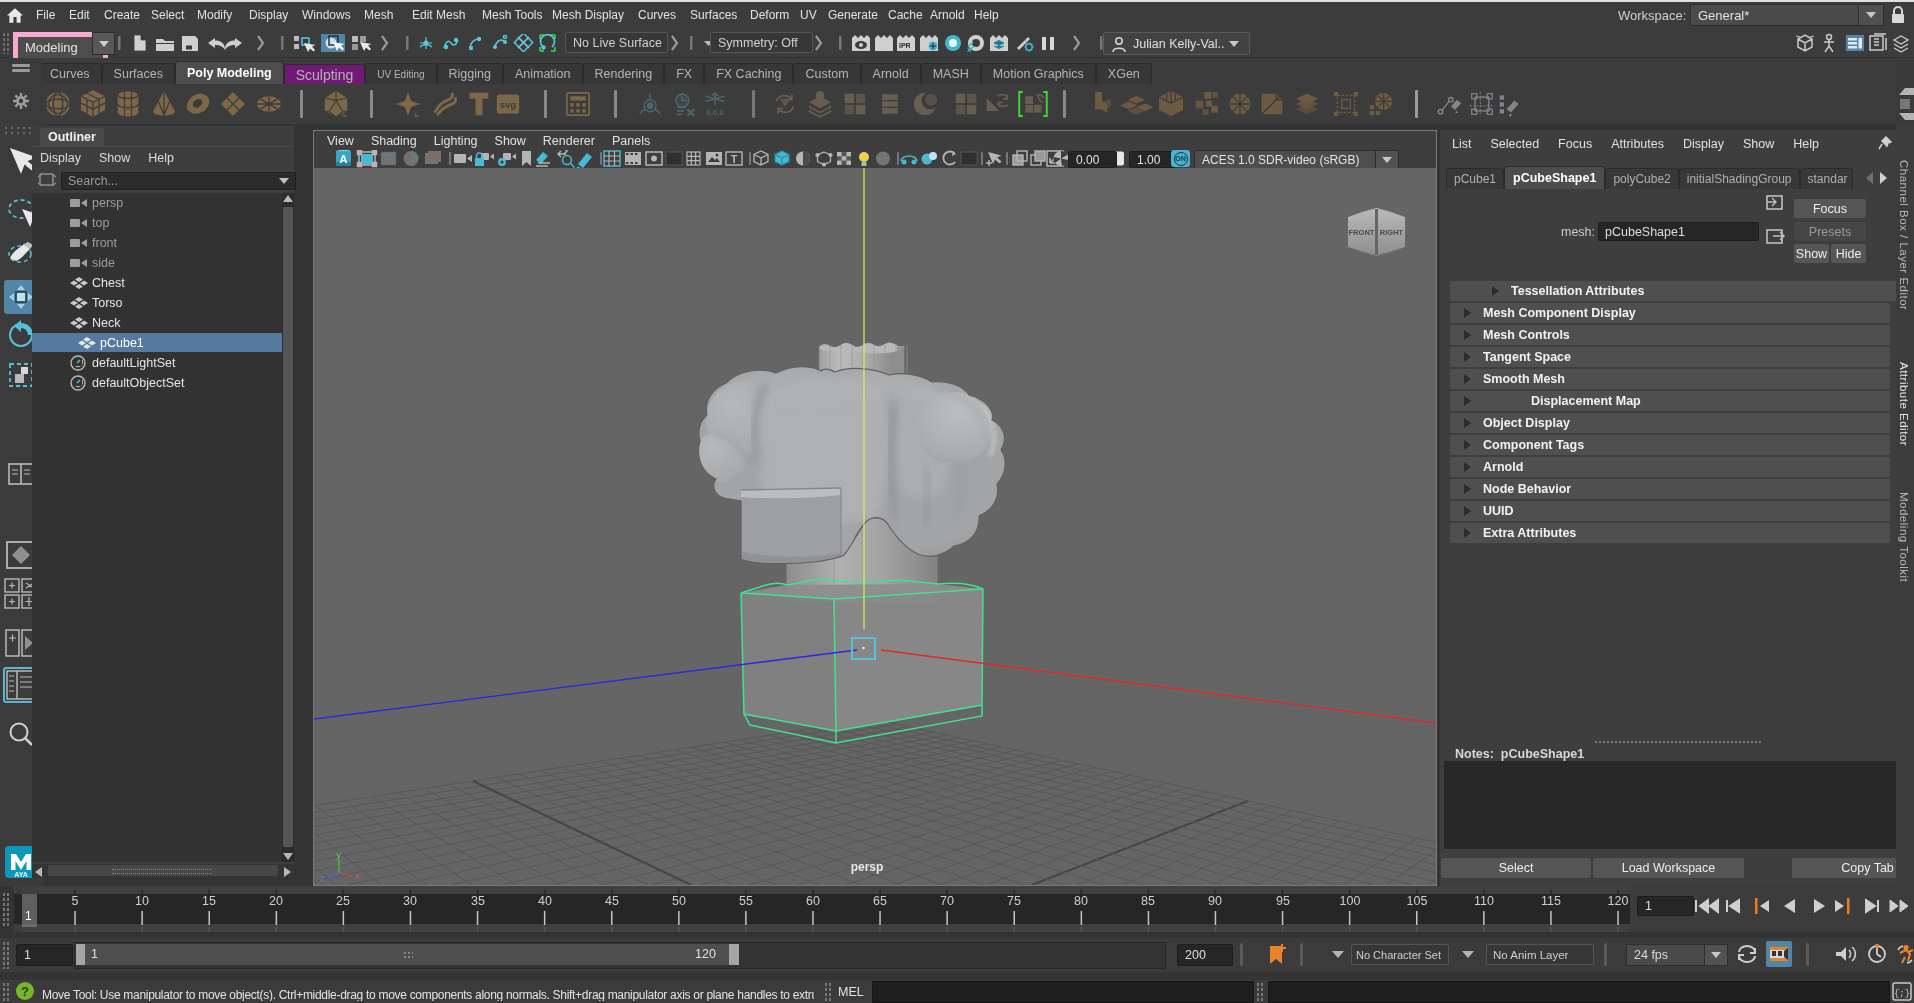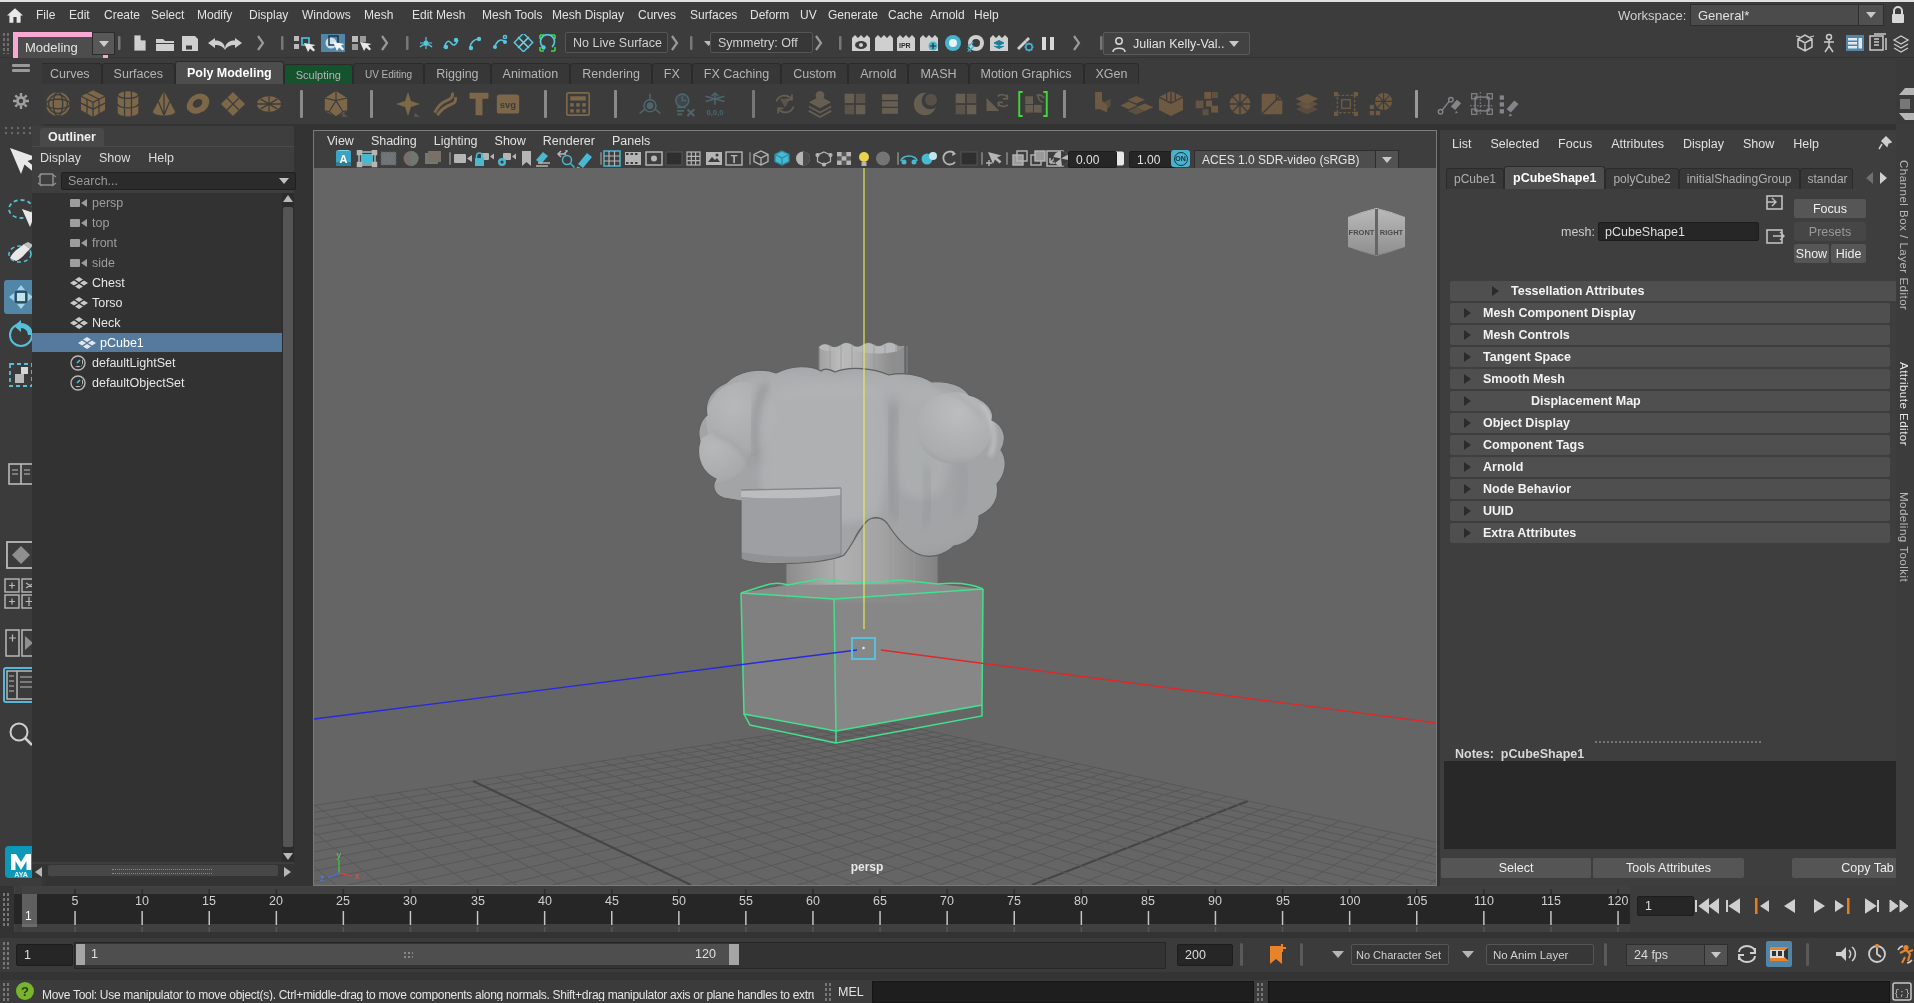--- a/index.html
+++ b/index.html
@@ -216,21 +216,21 @@
     </g>
   </svg>
 </div>
 
 <div id="shelftabs" class="abs" style="left:0;top:58px;width:1914px;height:26px;background:#3c3c3c;">
     <div class="abs" style="left:1px;top:2px;width:8px;height:24px;background-image:radial-gradient(#6e6e6e 1px, transparent 1.2px);background-size:4px 5px;"></div>
   <div class="row" style="position:absolute;left:38px;top:3px;height:23px;" id="tabsrow">
       <div style="height:21px;display:flex;align-items:center;padding:0 11px;background:#373737;border:1px solid #2b2b2b;border-bottom:none;border-radius:3px 3px 0 0;color:#b4b4b4;font-size:12.5px;margin-top:2px;white-space:nowrap;">Curves</div>
     <div style="height:21px;display:flex;align-items:center;padding:0 11px;background:#373737;border:1px solid #2b2b2b;border-bottom:none;border-radius:3px 3px 0 0;color:#b4b4b4;font-size:12.5px;margin-top:2px;white-space:nowrap;">Surfaces</div>
     <div style="height:23px;display:flex;align-items:center;padding:0 11px;background:#4d4d4d;border:1px solid #2b2b2b;border-bottom:none;border-radius:3px 3px 0 0;color:#fff;font-size:12.5px;font-weight:bold;white-space:nowrap;">Poly Modeling</div>
-    <div style="height:21px;display:flex;align-items:center;padding:0 11px;background:#14532d;border:1px solid #2b2b2b;border-bottom:none;border-radius:3px 3px 0 0;color:#b4b4b4;font-size:11px;margin-top:4px;white-space:nowrap;">Sculpting</div>
+    <div style="height:21px;display:flex;align-items:center;padding:0 11px;background:#701a75;border:1px solid #2b2b2b;border-bottom:none;border-radius:3px 3px 0 0;color:#b4b4b4;font-size:14px;margin-top:4px;white-space:nowrap;">Sculpting</div>
     <div style="height:21px;display:flex;align-items:center;padding:0 11px;background:#373737;border:1px solid #2b2b2b;border-bottom:none;border-radius:3px 3px 0 0;color:#b4b4b4;font-size:10px;margin-top:2px;white-space:nowrap;">UV Editing</div>
     <div style="height:21px;display:flex;align-items:center;padding:0 11px;background:#373737;border:1px solid #2b2b2b;border-bottom:none;border-radius:3px 3px 0 0;color:#b4b4b4;font-size:12.5px;margin-top:2px;white-space:nowrap;">Rigging</div>
     <div style="height:21px;display:flex;align-items:center;padding:0 11px;background:#373737;border:1px solid #2b2b2b;border-bottom:none;border-radius:3px 3px 0 0;color:#b4b4b4;font-size:12.5px;margin-top:2px;white-space:nowrap;">Animation</div>
     <div style="height:21px;display:flex;align-items:center;padding:0 11px;background:#373737;border:1px solid #2b2b2b;border-bottom:none;border-radius:3px 3px 0 0;color:#b4b4b4;font-size:12.5px;margin-top:2px;white-space:nowrap;">Rendering</div>
     <div style="height:21px;display:flex;align-items:center;padding:0 11px;background:#373737;border:1px solid #2b2b2b;border-bottom:none;border-radius:3px 3px 0 0;color:#b4b4b4;font-size:12.5px;margin-top:2px;white-space:nowrap;">FX</div>
     <div style="height:21px;display:flex;align-items:center;padding:0 11px;background:#373737;border:1px solid #2b2b2b;border-bottom:none;border-radius:3px 3px 0 0;color:#b4b4b4;font-size:12.5px;margin-top:2px;white-space:nowrap;">FX Caching</div>
     <div style="height:21px;display:flex;align-items:center;padding:0 11px;background:#373737;border:1px solid #2b2b2b;border-bottom:none;border-radius:3px 3px 0 0;color:#b4b4b4;font-size:12.5px;margin-top:2px;white-space:nowrap;">Custom</div>
     <div style="height:21px;display:flex;align-items:center;padding:0 11px;background:#373737;border:1px solid #2b2b2b;border-bottom:none;border-radius:3px 3px 0 0;color:#b4b4b4;font-size:12.5px;margin-top:2px;white-space:nowrap;">Arnold</div>
     <div style="height:21px;display:flex;align-items:center;padding:0 11px;background:#373737;border:1px solid #2b2b2b;border-bottom:none;border-radius:3px 3px 0 0;color:#b4b4b4;font-size:12.5px;margin-top:2px;white-space:nowrap;">MASH</div>
     <div style="height:21px;display:flex;align-items:center;padding:0 11px;background:#373737;border:1px solid #2b2b2b;border-bottom:none;border-radius:3px 3px 0 0;color:#b4b4b4;font-size:12.5px;margin-top:2px;white-space:nowrap;">Motion Graphics</div>
@@ -1196,21 +1196,21 @@
         <span style="margin-left:14px;width:0;height:0;border-top:5px solid transparent;border-bottom:5px solid transparent;border-left:7px solid #2b2b2b;"></span>
         <span style="margin-left:12px;color:#f2f2f2;font-size:12.5px;font-weight:bold;">Extra Attributes</span>
       </div>
     </div>
 
   <div class="abs" style="left:155px;top:611px;width:166px;height:1px;border-top:2px dotted #777;"></div>
   <span class="abs" style="left:15px;top:617px;color:#d8d8d8;font-size:12.5px;font-weight:bold;">Notes:&nbsp;&nbsp;pCubeShape1</span>
   <div class="abs" style="left:4px;top:631px;width:452px;height:88px;background:#282828;"></div>
 
   <div class="abs row" style="left:1px;top:728px;width:150px;height:20px;background:#555;border-radius:2px;color:#eee;font-size:12.5px;justify-content:center;">Select</div>
-  <div class="abs row" style="left:153px;top:728px;width:151px;height:20px;background:#555;border-radius:2px;color:#eee;font-size:12.5px;justify-content:center;">Tools Attributes</div>
+  <div class="abs row" style="left:153px;top:728px;width:151px;height:20px;background:#555;border-radius:2px;color:#eee;font-size:12.5px;justify-content:center;">Load Workspace</div>
   <div class="abs row" style="left:308px;top:728px;width:151px;height:20px;background:#555;border-radius:2px;color:#eee;font-size:12.5px;justify-content:center;margin-left:44px;">Copy Tab</div>
 </div>
 
 <div id="sidestrip" class="abs" style="left:1896px;top:124px;width:18px;height:762px;background:#3c3c3c;">
   <div class="abs" style="left:2px;top:36px;writing-mode:vertical-rl;color:#b8b8b8;font-size:11.5px;letter-spacing:0.5px;">Channel Box / Layer Editor</div>
   <div class="abs" style="left:2px;top:238px;writing-mode:vertical-rl;color:#e8e8e8;font-size:11.5px;letter-spacing:0.5px;">Attribute Editor</div>
   <div class="abs" style="left:2px;top:368px;writing-mode:vertical-rl;color:#b8b8b8;font-size:11.5px;letter-spacing:0.5px;">Modeling Toolkit</div>
 </div>
 
 <div id="timeline" class="abs" style="left:0;top:886px;width:1914px;height:46px;background:#3c3c3c;">

